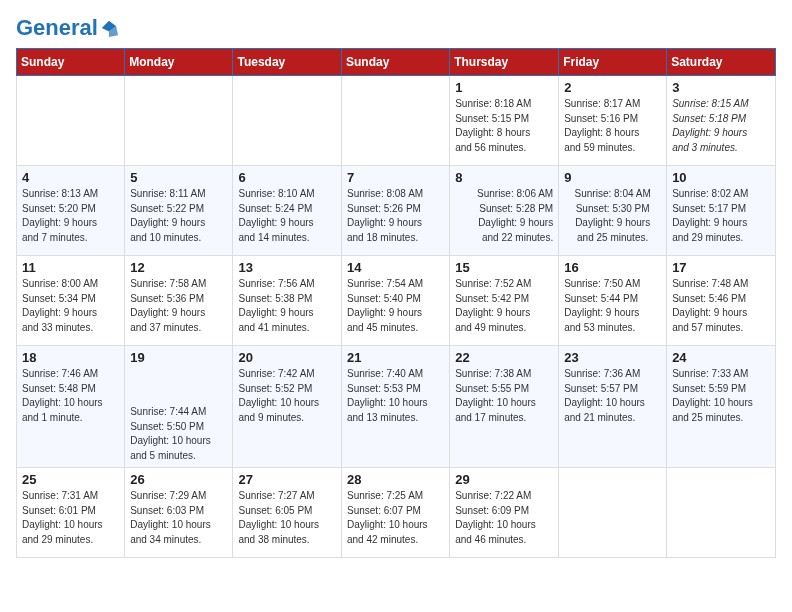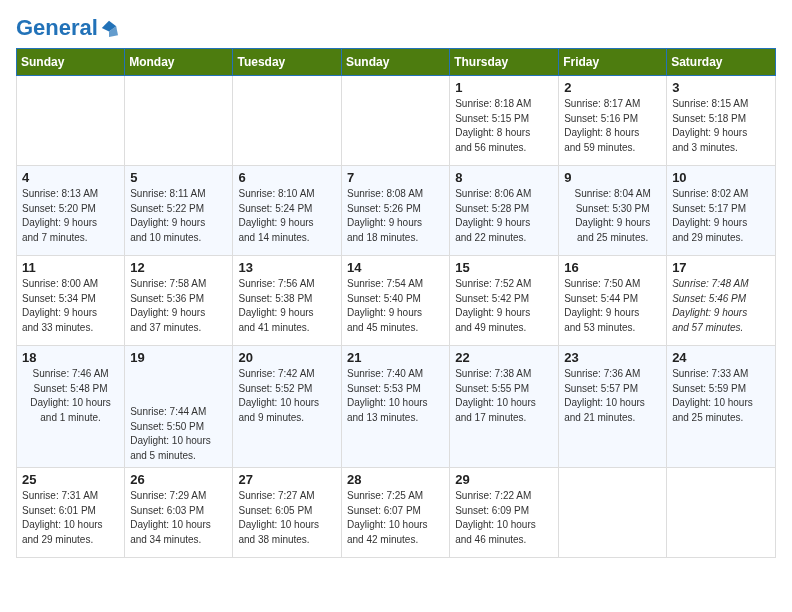--- a/index.html
+++ b/index.html
@@ -45,21 +45,21 @@
     .location-title {
       font-size: 16px;
       color: #555;
     }
     table {
       width: 100%;
       border-collapse: collapse;
       font-size: 10.5px;
     }
     thead th {
-      background: #4d7c0f;
+      background: #b91c1c;
       color: #fff;
       padding: 6px 4px;
       text-align: left;
       font-size: 12px;
       font-weight: bold;
       border: 1px solid #2272b8;
     }
     tbody td {
       vertical-align: top;
       padding: 4px 5px;
@@ -134,21 +134,21 @@
         </td>
         <td>
           <span class="day-number">2</span>
           <div class="day-info" style="white-space: pre-line;">Sunrise: 8:17 AM
 Sunset: 5:16 PM
 Daylight: 8 hours
 and 59 minutes.</div>
         </td>
         <td>
           <span class="day-number">3</span>
-          <div class="day-info" style="white-space: pre-line;">Sunrise: 8:15 AM
+          <div class="day-info" style="white-space: pre-line; font-style: italic;">Sunrise: 8:15 AM
 Sunset: 5:18 PM
 Daylight: 9 hours
 and 3 minutes.</div>
         </td>
       </tr>
       <tr>
         <td>
           <span class="day-number">4</span>
           <div class="day-info" style="white-space: pre-line;">Sunrise: 8:13 AM
 Sunset: 5:20 PM
@@ -171,21 +171,21 @@
         </td>
         <td>
           <span class="day-number">7</span>
           <div class="day-info" style="white-space: pre-line;">Sunrise: 8:08 AM
 Sunset: 5:26 PM
 Daylight: 9 hours
 and 18 minutes.</div>
         </td>
         <td>
           <span class="day-number">8</span>
-          <div class="day-info" style="white-space: pre-line;">Sunrise: 8:06 AM
+          <div class="day-info" style="white-space: pre-line; text-align: right;">Sunrise: 8:06 AM
 Sunset: 5:28 PM
 Daylight: 9 hours
 and 22 minutes.</div>
         </td>
         <td>
           <span class="day-number">9</span>
           <div class="day-info" style="white-space: pre-line; text-align: center;">Sunrise: 8:04 AM
 Sunset: 5:30 PM
 Daylight: 9 hours
 and 25 minutes.</div>
@@ -236,30 +236,30 @@
         </td>
         <td>
           <span class="day-number">16</span>
           <div class="day-info" style="white-space: pre-line;">Sunrise: 7:50 AM
 Sunset: 5:44 PM
 Daylight: 9 hours
 and 53 minutes.</div>
         </td>
         <td>
           <span class="day-number">17</span>
-          <div class="day-info" style="white-space: pre-line; font-style: italic;">Sunrise: 7:48 AM
+          <div class="day-info" style="white-space: pre-line;">Sunrise: 7:48 AM
 Sunset: 5:46 PM
 Daylight: 9 hours
 and 57 minutes.</div>
         </td>
       </tr>
       <tr>
         <td>
           <span class="day-number">18</span>
-          <div class="day-info" style="white-space: pre-line; text-align: center;">Sunrise: 7:46 AM
+          <div class="day-info" style="white-space: pre-line;">Sunrise: 7:46 AM
 Sunset: 5:48 PM
 Daylight: 10 hours
 and 1 minute.</div>
         </td>
         <td>
           <span class="day-number">19</span>
           <div class="day-info" style="white-space: pre-line; margin-top: 40px;">Sunrise: 7:44 AM
 Sunset: 5:50 PM
 Daylight: 10 hours
 and 5 minutes.</div>

